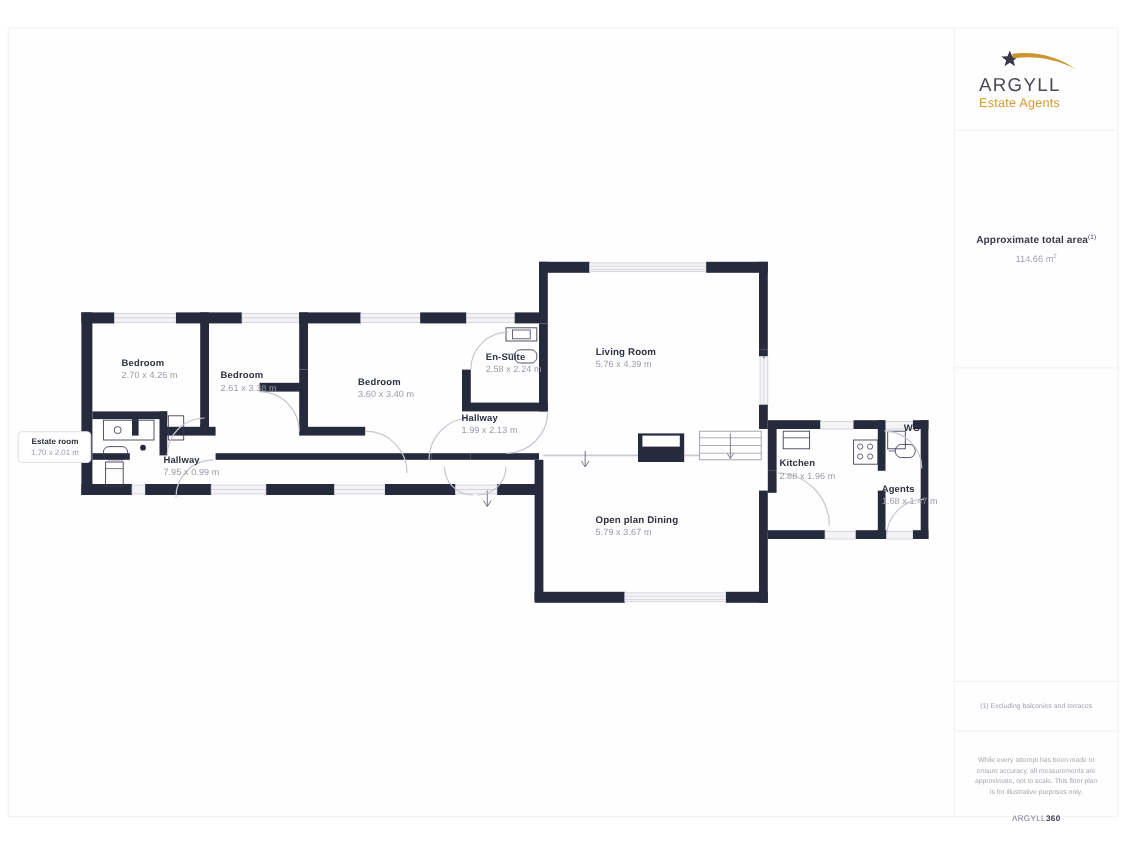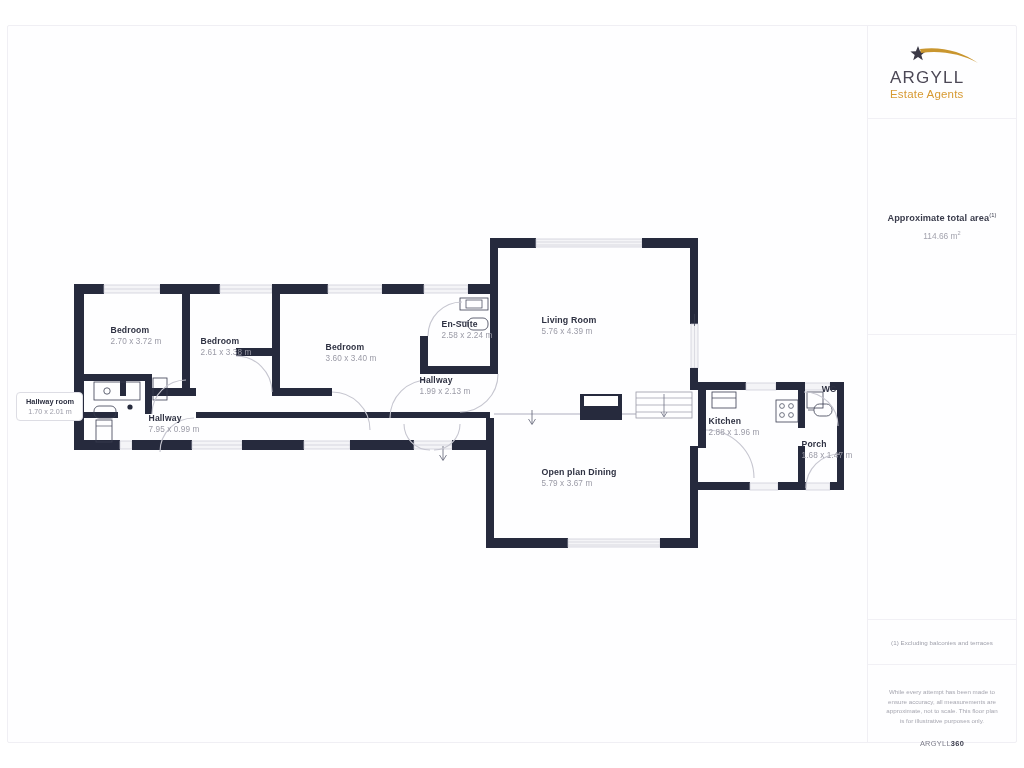--- a/index.html
+++ b/index.html
@@ -300,21 +300,21 @@
 
           <path d="M 698 404 A 48 48 0 0 1 746 452"></path>
 
           <path d="M 796 366 A 34 34 0 0 1 830 400"></path>
           <path d="M 798 462 A 34 34 0 0 1 832 428"></path>
         </g>
       </svg>
 
       <div class="rlabel" style="left:128px; top:299px;">
         <div class="rname">Bedroom</div>
-        <div class="rdim">2.70 x 3.72 m</div>
+        <div class="rdim">2.70 x 4.26 m</div>
       </div>
       <div class="rlabel" style="left:218px; top:310px;">
         <div class="rname">Bedroom</div>
         <div class="rdim">2.61 x 3.38 m</div>
       </div>
       <div class="rlabel" style="left:343px; top:316px;">
         <div class="rname">Bedroom</div>
         <div class="rdim">3.60 x 3.40 m</div>
       </div>
       <div class="rlabel" style="left:166px; top:387px;">
@@ -335,29 +335,29 @@
       </div>
       <div class="rlabel big" style="left:571px; top:441px;">
         <div class="rname">Open plan Dining</div>
         <div class="rdim">5.79 x 3.67 m</div>
       </div>
       <div class="rlabel" style="left:726px; top:390px;">
         <div class="rname">Kitchen</div>
         <div class="rdim">2.88 x 1.96 m</div>
       </div>
       <div class="rlabel" style="left:819px; top:413px;">
-        <div class="rname">Porch</div>
+        <div class="rname">Agents</div>
         <div class="rdim">1.68 x 1.47 m</div>
       </div>
       <div class="rlabel" style="left:821px; top:358px;">
         <div class="rname">WC</div>
       </div>
 
       <div class="callout">
-        <div class="rname">Hallway room</div>
+        <div class="rname">Estate room</div>
         <div class="rdim">1.70 x 2.01 m</div>
       </div>
     </div>
 
     <div class="sidebar">
 
       <div class="sb-sec sb-logo">
         <div class="logo-wrap">
           <div class="logo-top">
             <svg width="104" height="26" viewBox="0 0 104 26">

